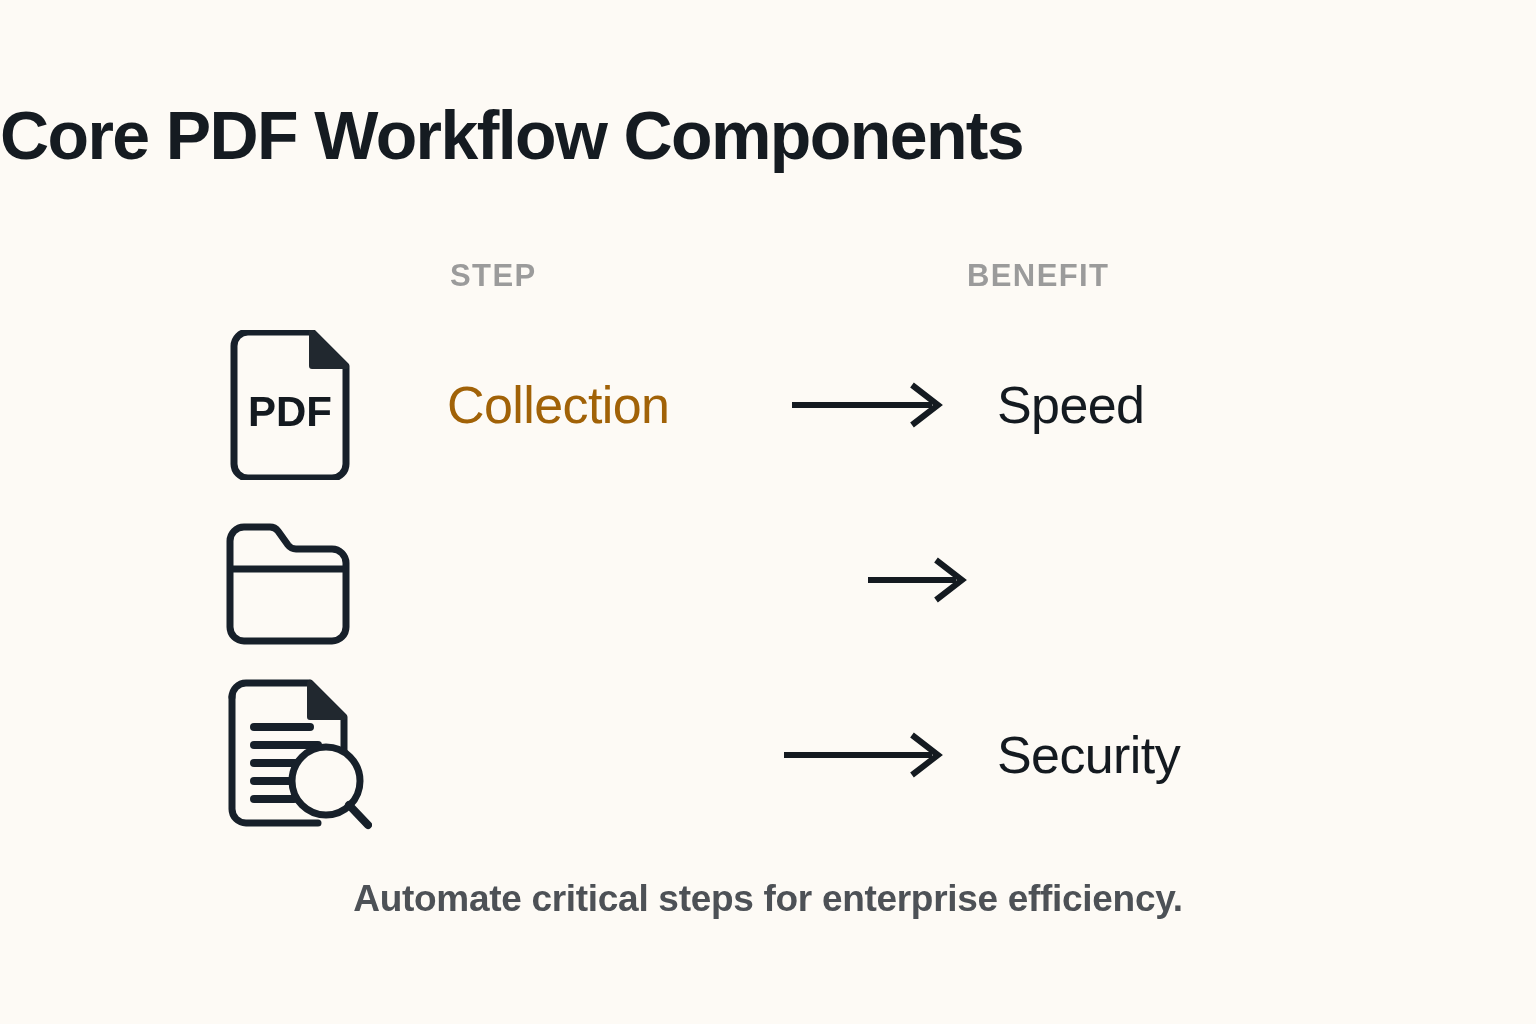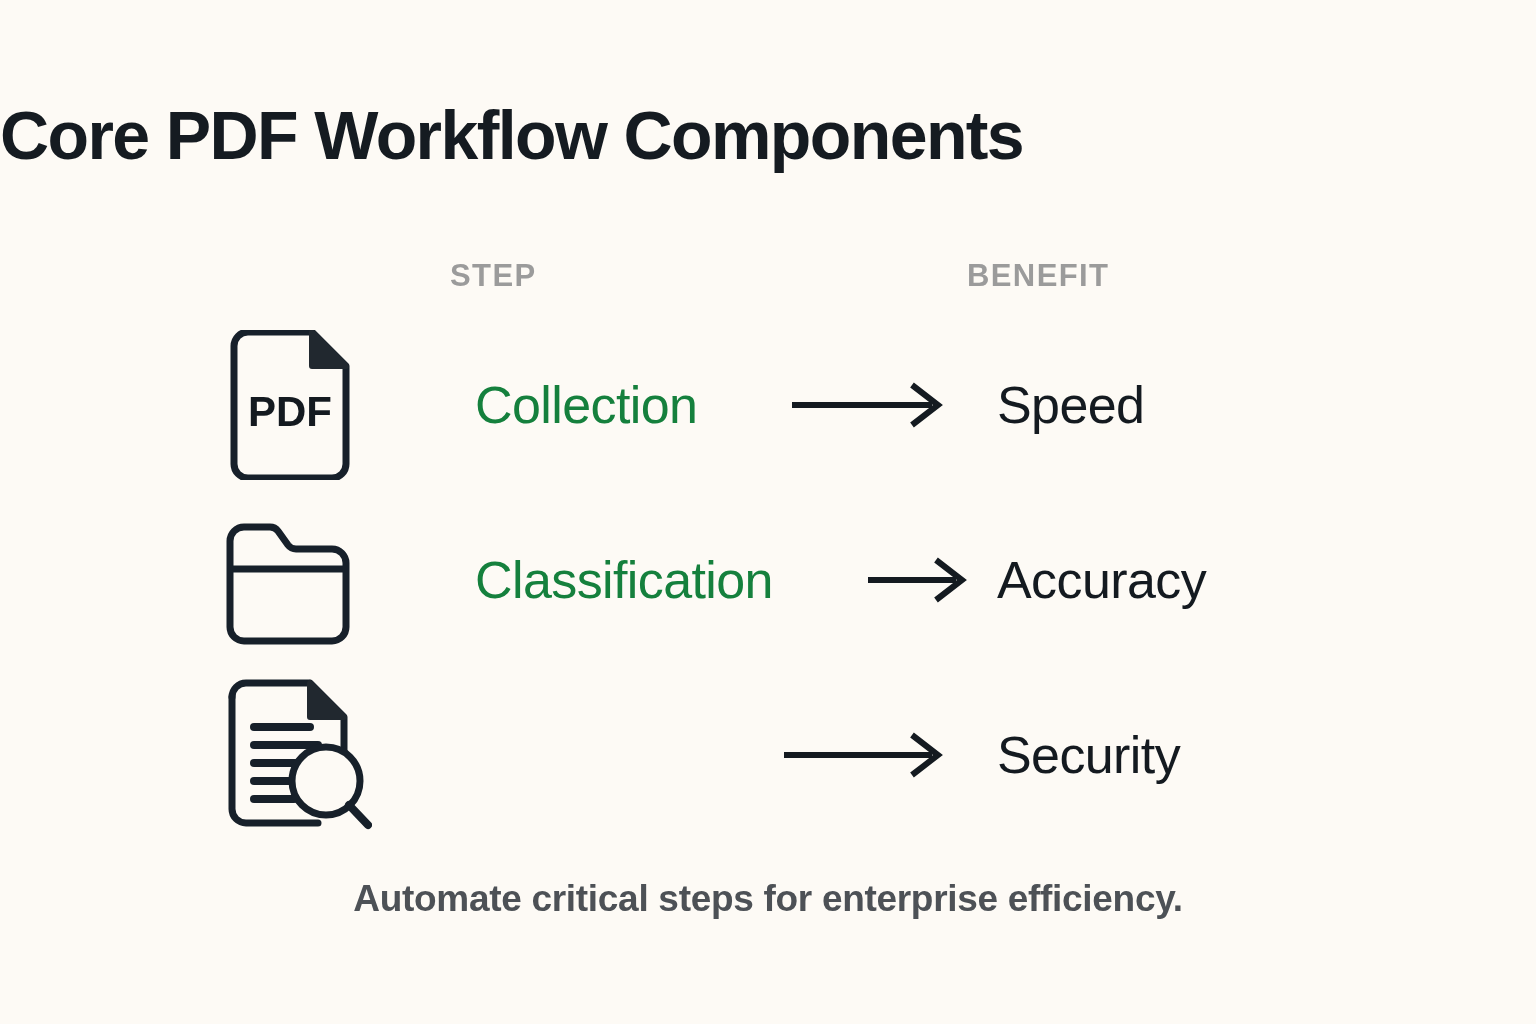--- a/index.html
+++ b/index.html
@@ -82,23 +82,22 @@
   .step-label {
     position: absolute;
     left: 447px;
     top: 0;
     height: 150px;
     display: flex;
     align-items: center;
     font-size: 52px;
     font-weight: 400;
     letter-spacing: -0.6px;
-    color: #15803d;
-    white-space: nowrap;
-    margin-left: 28px;
+    color: #a16207;
+    white-space: nowrap;
   }
 
   .arrow-cell {
     position: absolute;
     top: 0;
     height: 150px;
     display: flex;
     align-items: center;
   }
 
@@ -170,28 +169,26 @@
       <div class="benefit-label">Speed</div>
     </div>
 
     <div class="row row-2">
       <div class="icon-cell">
         <svg width="136" height="150" viewBox="0 0 136 134" aria-hidden="true">
           <path d="M8 28 A14 14 0 0 1 22 14 L48 14 A10 10 0 0 1 56 18 L66 32 A10 10 0 0 0 74 36 L110 36 A14 14 0 0 1 124 50 L124 114 A14 14 0 0 1 110 128 L22 128 A14 14 0 0 1 8 114 Z" fill="none" stroke="#17202a" stroke-width="7" stroke-linejoin="round"></path>
           <line x1="8" y1="56" x2="124" y2="56" stroke="#17202a" stroke-width="7"></line>
         </svg>
       </div>
-      <div class="step-label">Classification</div>
       <div class="arrow-cell">
         <svg width="104" height="52" viewBox="0 0 104 52" aria-hidden="true">
           <line x1="2" y1="26" x2="90" y2="26" stroke="#141a20" stroke-width="6" stroke-linecap="butt"></line>
           <polyline points="70,6 96,26 70,46" fill="none" stroke="#141a20" stroke-width="6" stroke-linecap="butt" stroke-linejoin="miter"></polyline>
         </svg>
       </div>
-      <div class="benefit-label">Accuracy</div>
     </div>
 
     <div class="row row-3">
       <div class="icon-cell">
         <svg width="150" height="152" viewBox="0 0 150 152" aria-hidden="true">
           <path d="M10 18 A14 14 0 0 1 24 4 L88 4 L122 38 L122 92" fill="none" stroke="#17202a" stroke-width="7" stroke-linejoin="round" stroke-linecap="round"></path>
           <path d="M10 18 L10 130 A14 14 0 0 0 24 144 L96 144" fill="none" stroke="#17202a" stroke-width="7" stroke-linejoin="round" stroke-linecap="round"></path>
           <path d="M88 4 L88 38 L122 38 Z" fill="#21282f" stroke="#21282f" stroke-width="6" stroke-linejoin="round"></path>
           <line x1="32" y1="48" x2="88" y2="48" stroke="#17202a" stroke-width="8" stroke-linecap="round"></line>
           <line x1="32" y1="66" x2="96" y2="66" stroke="#17202a" stroke-width="8" stroke-linecap="round"></line>

